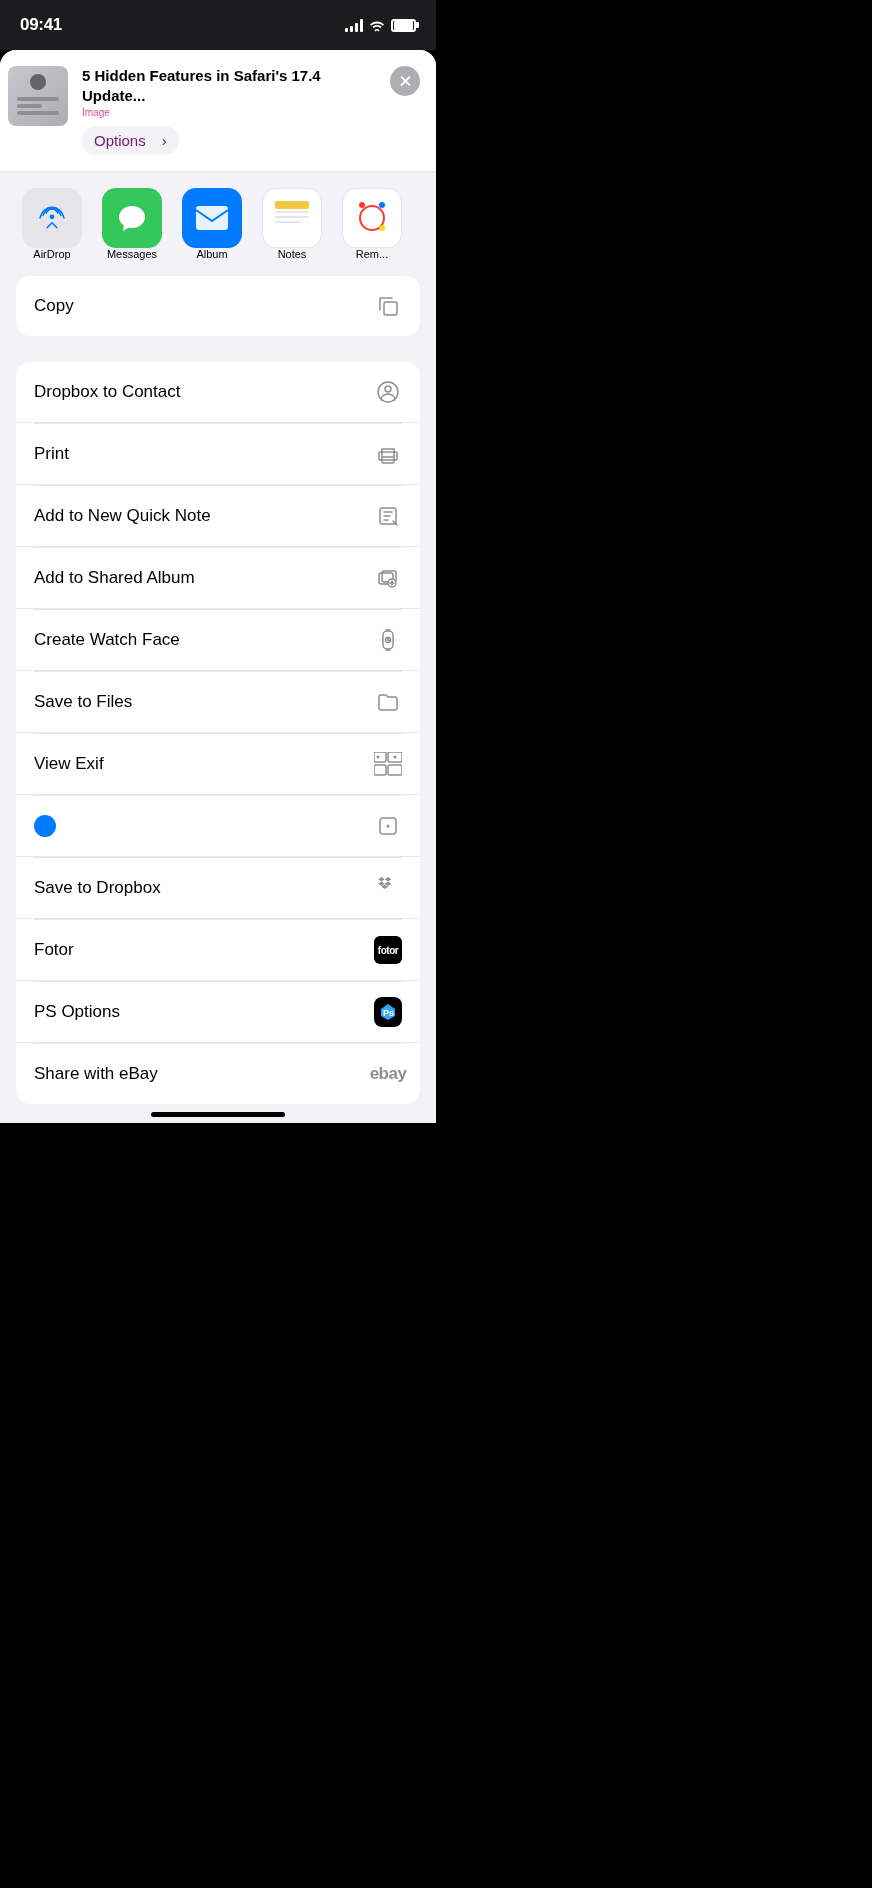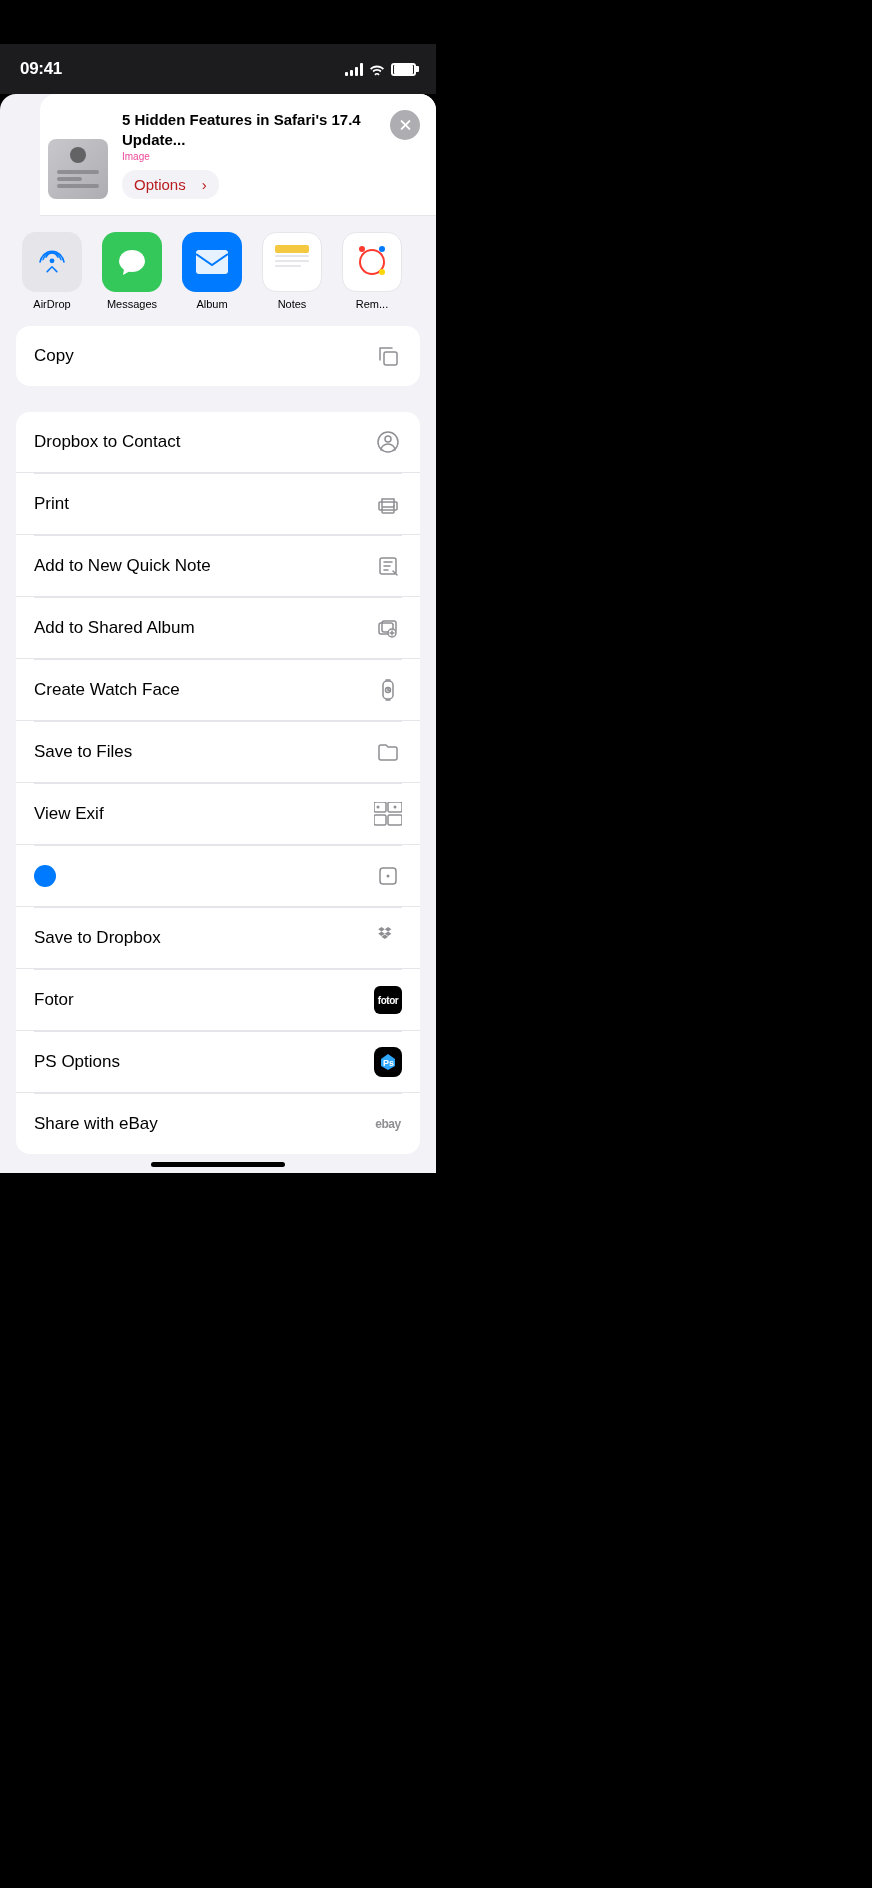--- a/index.html
+++ b/index.html
@@ -14,21 +14,20 @@
     }
 
     .status-bar {
       background: #1c1c1e;
       height: 50px;
       display: flex;
       align-items: center;
       justify-content: space-between;
       padding: 0 20px;
       color: #fff;
-      margin-top: 44px;
     }
 
     .status-time {
       font-size: 17px;
       font-weight: 600;
       letter-spacing: -0.3px;
     }
 
     .status-icons {
       display: flex;
@@ -90,24 +89,23 @@
       border-radius: 16px 16px 0 0;
       min-height: 894px;
     }
 
     
     .share-header {
       background: #fff;
       border-radius: 16px 16px 0 0;
       padding: 16px 16px 16px 8px;
       display: flex;
-      align-items: flex-end;
+      align-items: flex-start;
       gap: 14px;
       border-bottom: 1px solid #e5e5ea;
-      margin-left: 40px;
     }
 
     .share-thumbnail {
       width: 60px;
       height: 60px;
       border-radius: 8px;
       background: #d1d1d6;
       flex-shrink: 0;
       overflow: hidden;
       display: flex;
@@ -161,21 +159,21 @@
 
     .options-btn {
       display: inline-flex;
       align-items: center;
       gap: 16px;
       background: #f2f2f7;
       border: none;
       border-radius: 14px;
       padding: 6px 12px;
       font-size: 15px;
-      color: #b91c1c;
+      color: #701a75;
       cursor: pointer;
       margin-top: 8px;
       font-family: inherit;
     }
 
     .close-btn {
       width: 30px;
       height: 30px;
       border-radius: 50%;
       background: #aeaeb2;
@@ -212,21 +210,20 @@
       gap: 8px;
       padding: 0 16px;
       overflow-x: auto;
     }
     .apps-scroll::-webkit-scrollbar { display: none; }
 
     .app-item {
       display: flex;
       flex-direction: column;
       align-items: center;
-      gap: 6px;
       flex-shrink: 0;
       width: 72px;
     }
 
     .app-icon {
       width: 60px;
       height: 60px;
       border-radius: 14px;
       display: flex;
       align-items: center;
@@ -341,21 +338,21 @@
       display: flex;
       align-items: center;
       justify-content: center;
       color: #fff;
       font-size: 11px;
       font-weight: 700;
     }
 
     
     .ebay-icon-text {
-      font-size: 12px;
+      font-size: 17px;
       color: #8e8e93;
       font-weight: 600;
       letter-spacing: -0.5px;
     }
 
     .home-indicator {
       display: flex;
       justify-content: center;
       padding: 8px 0 6px;
       background: #f2f2f7;

